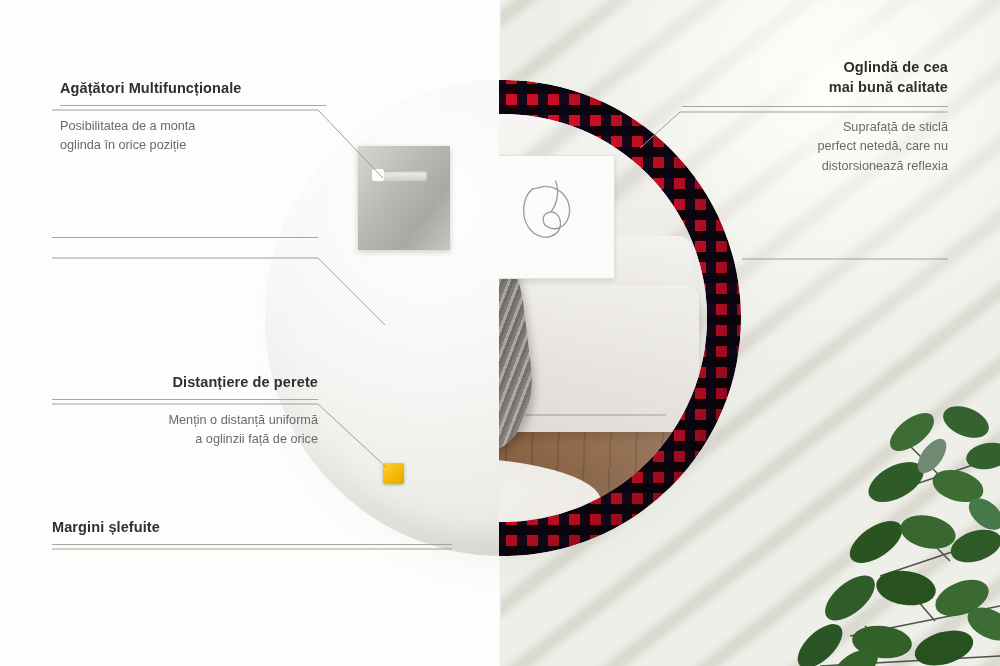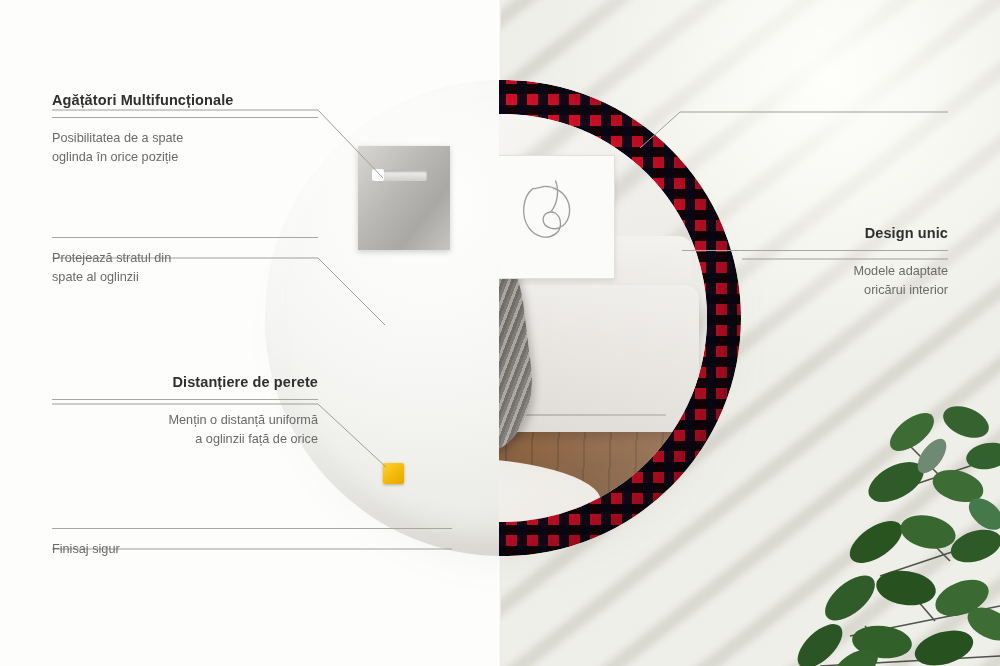--- a/index.html
+++ b/index.html
@@ -115,21 +115,21 @@
     border-radius:2px;box-shadow:0 1px 3px rgba(120,100,20,.45);}
 
   
   .callout{position:absolute;}
   .callout .ttl{font-size:14.5px;font-weight:bold;color:#2f2f2f;letter-spacing:.1px;
     white-space:nowrap;}
   .callout .rule{height:1px;background:#a7a7a2;margin:9px 0 11px;}
   .callout .desc{font-size:12.7px;line-height:1.52;color:#6a6a68;}
   .callout.right{text-align:right;}
 
-  .c1{left:52px;top:80px;width:266px;margin-top:12px;}
+  .c1{left:60px;top:80px;width:266px;}
   .c2{left:52px;top:228px;width:266px;}
   .c3{left:52px;top:374px;width:266px;text-align:right;}
   .c4{left:52px;top:519px;width:348px;}
   .c5{right:52px;top:58px;width:266px;}
   .c6{right:52px;top:225px;width:266px;}
 
   .leaders{position:absolute;inset:0;width:1000px;height:666px;pointer-events:none;}
 
   
   .plant{position:absolute;right:0;bottom:0;width:300px;height:330px;}
@@ -192,49 +192,49 @@
       <path d="M52 404 L318 404 L386 467"></path>
       <path d="M52 549 L452 549"></path>
       <path d="M948 112 L680 112 L640 148"></path>
       <path d="M948 259 L742 259"></path>
     </g>
   </svg>
 
   <div class="callout c1">
     <div class="ttl">Agățători Multifuncționale</div>
     <div class="rule"></div>
-    <div class="desc" style="white-space:pre-line">Posibilitatea de a spate
+    <div class="desc" style="white-space:pre-line">Posibilitatea de a monta
 oglinda în orice poziție</div>
   </div>
 
   <div class="callout c2">
     <div class="rule"></div>
-    <div class="desc" style="white-space:pre-line">Protejează stratul din
-spate al oglinzii</div>
   </div>
 
   <div class="callout c3">
     <div class="ttl">Distanțiere de perete</div>
     <div class="rule"></div>
     <div class="desc" style="white-space:pre-line">Mențin o distanță uniformă
 a oglinzii față de orice</div>
   </div>
 
   <div class="callout c4">
+    <div class="ttl">Margini șlefuite</div>
     <div class="rule" style="width:400px"></div>
-    <div class="desc" style="white-space:pre-line">Finisaj sigur</div>
-  </div>
-
-
-  <div class="callout right c6">
-    <div class="ttl">Design unic</div>
-    <div class="rule"></div>
-    <div class="desc" style="white-space:pre-line">Modele adaptate
-oricărui interior</div>
-  </div>
+  </div>
+
+  <div class="callout right c5">
+    <div class="ttl" style="white-space:pre-line;line-height:1.35">Oglindă de cea
+mai bună calitate</div>
+    <div class="rule"></div>
+    <div class="desc" style="white-space:pre-line">Suprafață de sticlă
+perfect netedă, care nu
+distorsionează reflexia</div>
+  </div>
+
 
   <svg class="plant" viewBox="0 0 300 330">
     <g stroke="#2f3a2c" stroke-width="1.6" fill="none" opacity=".85">
       <path d="M300 120 L210 150 M240 140 L200 100 M300 200 L180 240 M250 225 L215 190
                M300 270 L150 300 M235 285 L205 250 M300 320 L120 330 M190 320 L165 290"></path>
     </g>
     <g fill="#2e5a2a">
       <ellipse cx="212" cy="96" rx="26" ry="13" transform="rotate(-38 212 96)" fill="#3c6b33"></ellipse>
       <ellipse cx="266" cy="86" rx="24" ry="14" transform="rotate(22 266 86)" fill="#35622e"></ellipse>
       <ellipse cx="196" cy="146" rx="30" ry="16" transform="rotate(-28 196 146)" fill="#2f5b29"></ellipse>

